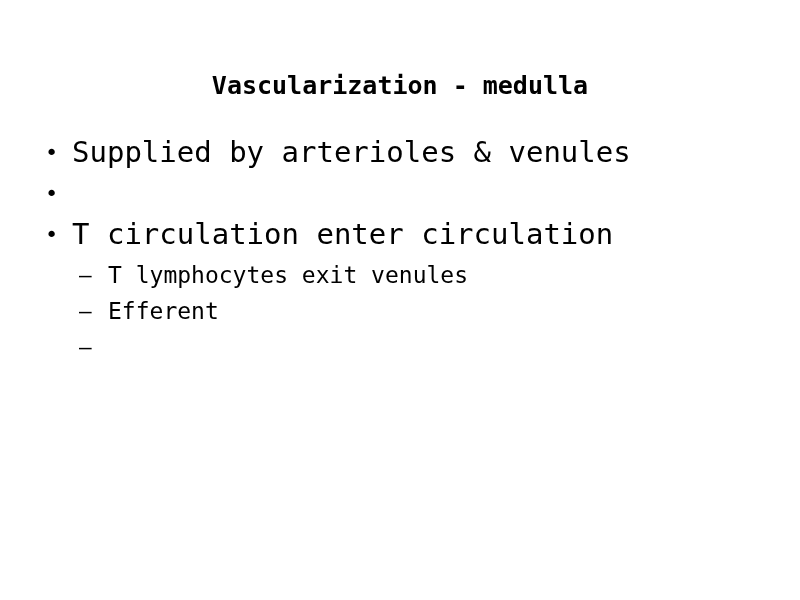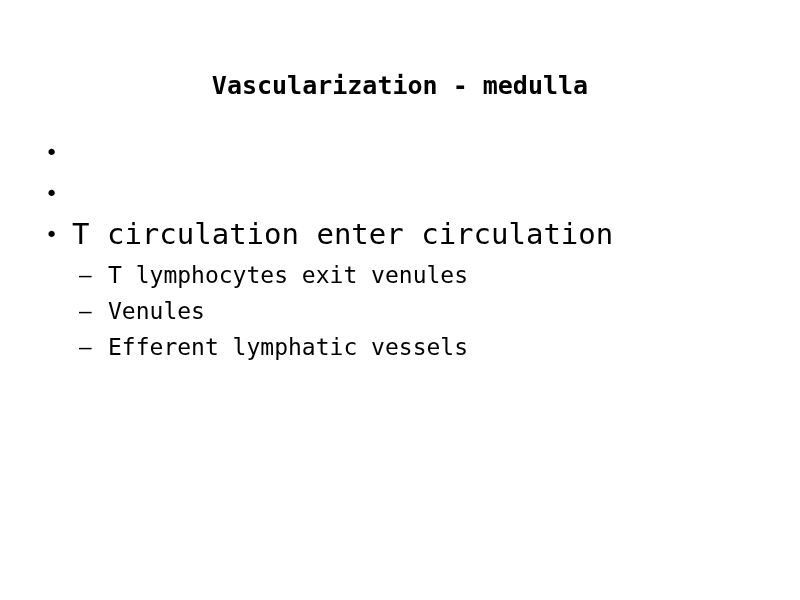--- a/index.html
+++ b/index.html
@@ -117,20 +117,21 @@
 
 <div class="slide">
 
   <h1 class="slide-title">Vascularization - medulla</h1>
 
   <div class="body-content">
     <ul class="bullet-list">
 
       <li class="bullet-item">
         <span class="bullet-marker">•</span>
+        <span class="bullet-text">Supplied by arterioles &amp; venules</span>
       </li>
 
       <li class="bullet-item">
         <span class="bullet-marker">•</span>
       </li>
 
       <li class="bullet-item">
         <span class="bullet-marker">•</span>
         <span class="bullet-text">T circulation enter circulation</span>
       </li>
@@ -138,26 +139,25 @@
       <li class="sub-group">
         <ul class="sub-list">
 
           <li class="sub-item">
             <span class="sub-marker">–</span>
             <span class="sub-text">T lymphocytes exit venules</span>
           </li>
 
           <li class="sub-item">
             <span class="sub-marker">–</span>
-            <span class="sub-text">Venules</span>
+            <span class="sub-text">Efferent</span>
           </li>
 
           <li class="sub-item">
             <span class="sub-marker">–</span>
-            <span class="sub-text">Efferent lymphatic vessels</span>
           </li>
 
         </ul>
       </li>
 
     </ul>
   </div>
 
 </div>
 

